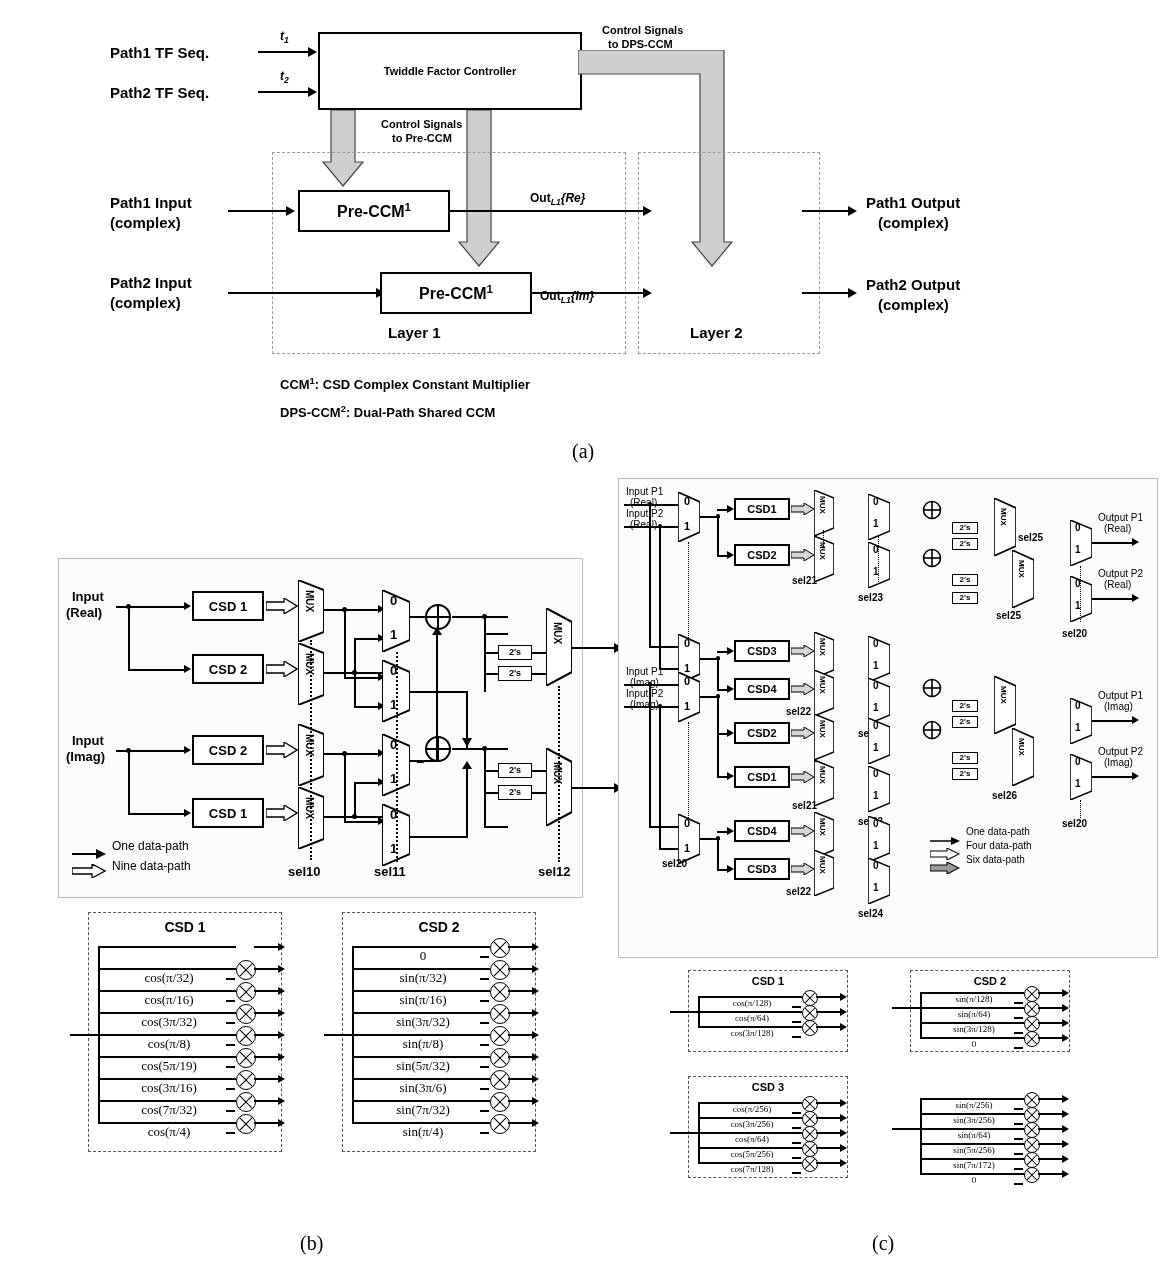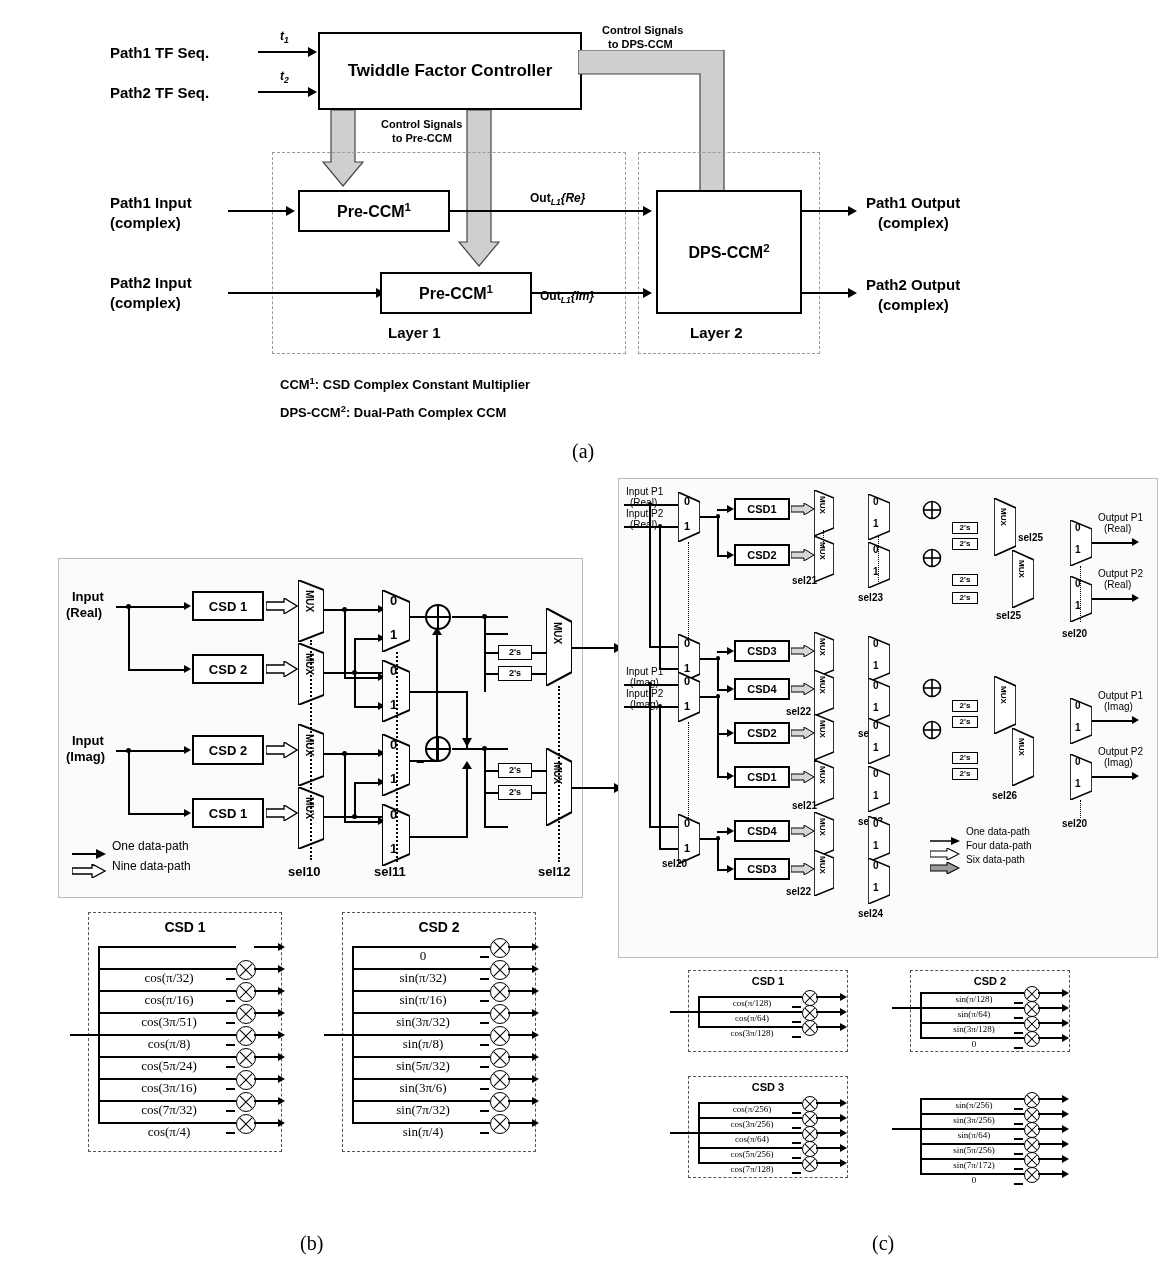--- a/index.html
+++ b/index.html
@@ -61,21 +61,21 @@
   <div class="lbl" style="left:110px;top:44px;font-size:15px;">Path1 TF Seq.</div>
   <div class="lbl" style="left:110px;top:84px;font-size:15px;">Path2 TF Seq.</div>
 
   <div class="hline" style="left:258px;top:51px;width:52px;"></div>
   <div class="arrowR" style="left:308px;top:47px;"></div>
   <div class="hline" style="left:258px;top:91px;width:52px;"></div>
   <div class="arrowR" style="left:308px;top:87px;"></div>
   <div class="lbl ital" style="left:280px;top:30px;font-size:12px;">t<span class="sub">1</span></div>
   <div class="lbl ital" style="left:280px;top:70px;font-size:12px;">t<span class="sub">2</span></div>
 
-  <div class="box" style="left:318px;top:32px;width:264px;height:78px;font-size:17px;">
+  <div class="box" style="left:318px;top:32px;width:264px;height:78px;font-size:11px;">
     <span>Twiddle Factor Controller</span>
   </div>
 
   <div class="lbl" style="left:381px;top:118px;font-size:11px;">Control Signals</div>
   <div class="lbl" style="left:392px;top:132px;font-size:11px;">to Pre-CCM</div>
   <div class="lbl" style="left:602px;top:24px;font-size:11px;">Control Signals</div>
   <div class="lbl" style="left:608px;top:38px;font-size:11px;">to DPS-CCM</div>
 
   <div class="gray-arrow" style="position:absolute;left:322px;top:110px;">
     <svg width="42" height="78">
@@ -114,25 +114,20 @@
     <span>
       <span>Pre-CCM</span><span class="sup">1</span>
     </span>
   </div>
   <div class="box" style="left:380px;top:272px;width:152px;height:42px;font-size:16px;">
     <span>
       <span>Pre-CCM</span><span class="sup">1</span>
     </span>
   </div>
 
-  <div class="box" style="left:656px;top:190px;width:146px;height:124px;font-size:16px;">
-    <span>
-      <span>DPS-CCM</span><span class="sup">2</span>
-    </span>
-  </div>
 
   <div class="hline" style="left:450px;top:210px;width:196px;"></div>
   <div class="arrowR" style="left:643px;top:206px;"></div>
   <div class="hline" style="left:532px;top:292px;width:114px;"></div>
   <div class="arrowR" style="left:643px;top:288px;"></div>
 
   <div class="lbl" style="left:530px;top:192px;font-size:12px;">
     Out<span class="sub ital">L1</span><span class="ital">{Re}</span>
   </div>
   <div class="lbl" style="left:540px;top:290px;font-size:12px;">
@@ -146,21 +141,21 @@
 
   <div class="lbl" style="left:866px;top:194px;font-size:15px;">Path1 Output</div>
   <div class="lbl" style="left:878px;top:214px;font-size:15px;">(complex)</div>
   <div class="lbl" style="left:866px;top:276px;font-size:15px;">Path2 Output</div>
   <div class="lbl" style="left:878px;top:296px;font-size:15px;">(complex)</div>
 
   <div class="lbl" style="left:280px;top:376px;font-size:13px;">
     <span>CCM</span><span class="sup">1</span><span>: CSD Complex Constant Multiplier</span>
   </div>
   <div class="lbl" style="left:280px;top:404px;font-size:13px;">
-    <span>DPS-CCM</span><span class="sup">2</span><span>: Dual-Path Complex CCM</span>
+    <span>DPS-CCM</span><span class="sup">2</span><span>: Dual-Path Shared CCM</span>
   </div>
 
   <div class="panel-letter" style="left:572px;top:440px;">(a)</div>
 </div>
 
 <div class="fig" id="panel-b" style="left:0;top:470px;width:600px;height:790px;">
 
   <div class="outer" style="left:58px;top:88px;width:525px;height:340px;"></div>
 
   <div class="lbl" style="left:72px;top:120px;font-size:13px;">Input</div>
@@ -428,35 +423,35 @@
       <div class="hline1" style="left: 98px; top: 520px; width: 138px;"></div>
       <div class="vline1" style="left: 98px; top: 520px; height: 2px;"></div>
       <div class="mult" style="left: 236px; top: 512px; width: 18px; height: 18px;"></div>
       <div class="coef" style="left: 106px; top: 522px; font-size: 13px; width: 126px; text-align: center;">cos(π/16)</div>
       <div class="hline1" style="left: 226px; top: 530px; width: 9px;"></div>
       <div class="hline1" style="left: 254px; top: 520px; width: 26px;"></div>
       <div class="arrowRs" style="left: 278px; top: 517px;"></div>
       <div class="hline1" style="left: 98px; top: 542px; width: 138px;"></div>
       <div class="vline1" style="left: 98px; top: 542px; height: 2px;"></div>
       <div class="mult" style="left: 236px; top: 534px; width: 18px; height: 18px;"></div>
-      <div class="coef" style="left: 106px; top: 544px; font-size: 13px; width: 126px; text-align: center;">cos(3π/51)</div>
+      <div class="coef" style="left: 106px; top: 544px; font-size: 13px; width: 126px; text-align: center;">cos(3π/32)</div>
       <div class="hline1" style="left: 226px; top: 552px; width: 9px;"></div>
       <div class="hline1" style="left: 254px; top: 542px; width: 26px;"></div>
       <div class="arrowRs" style="left: 278px; top: 539px;"></div>
       <div class="hline1" style="left: 98px; top: 564px; width: 138px;"></div>
       <div class="vline1" style="left: 98px; top: 564px; height: 2px;"></div>
       <div class="mult" style="left: 236px; top: 556px; width: 18px; height: 18px;"></div>
       <div class="coef" style="left: 106px; top: 566px; font-size: 13px; width: 126px; text-align: center;">cos(π/8)</div>
       <div class="hline1" style="left: 226px; top: 574px; width: 9px;"></div>
       <div class="hline1" style="left: 254px; top: 564px; width: 26px;"></div>
       <div class="arrowRs" style="left: 278px; top: 561px;"></div>
       <div class="hline1" style="left: 98px; top: 586px; width: 138px;"></div>
       <div class="vline1" style="left: 98px; top: 586px; height: 2px;"></div>
       <div class="mult" style="left: 236px; top: 578px; width: 18px; height: 18px;"></div>
-      <div class="coef" style="left: 106px; top: 588px; font-size: 13px; width: 126px; text-align: center;">cos(5π/24)</div>
+      <div class="coef" style="left: 106px; top: 588px; font-size: 13px; width: 126px; text-align: center;">cos(5π/19)</div>
       <div class="hline1" style="left: 226px; top: 596px; width: 9px;"></div>
       <div class="hline1" style="left: 254px; top: 586px; width: 26px;"></div>
       <div class="arrowRs" style="left: 278px; top: 583px;"></div>
       <div class="hline1" style="left: 98px; top: 608px; width: 138px;"></div>
       <div class="vline1" style="left: 98px; top: 608px; height: 2px;"></div>
       <div class="mult" style="left: 236px; top: 600px; width: 18px; height: 18px;"></div>
       <div class="coef" style="left: 106px; top: 610px; font-size: 13px; width: 126px; text-align: center;">cos(3π/16)</div>
       <div class="hline1" style="left: 226px; top: 618px; width: 9px;"></div>
       <div class="hline1" style="left: 254px; top: 608px; width: 26px;"></div>
       <div class="arrowRs" style="left: 278px; top: 605px;"></div>

